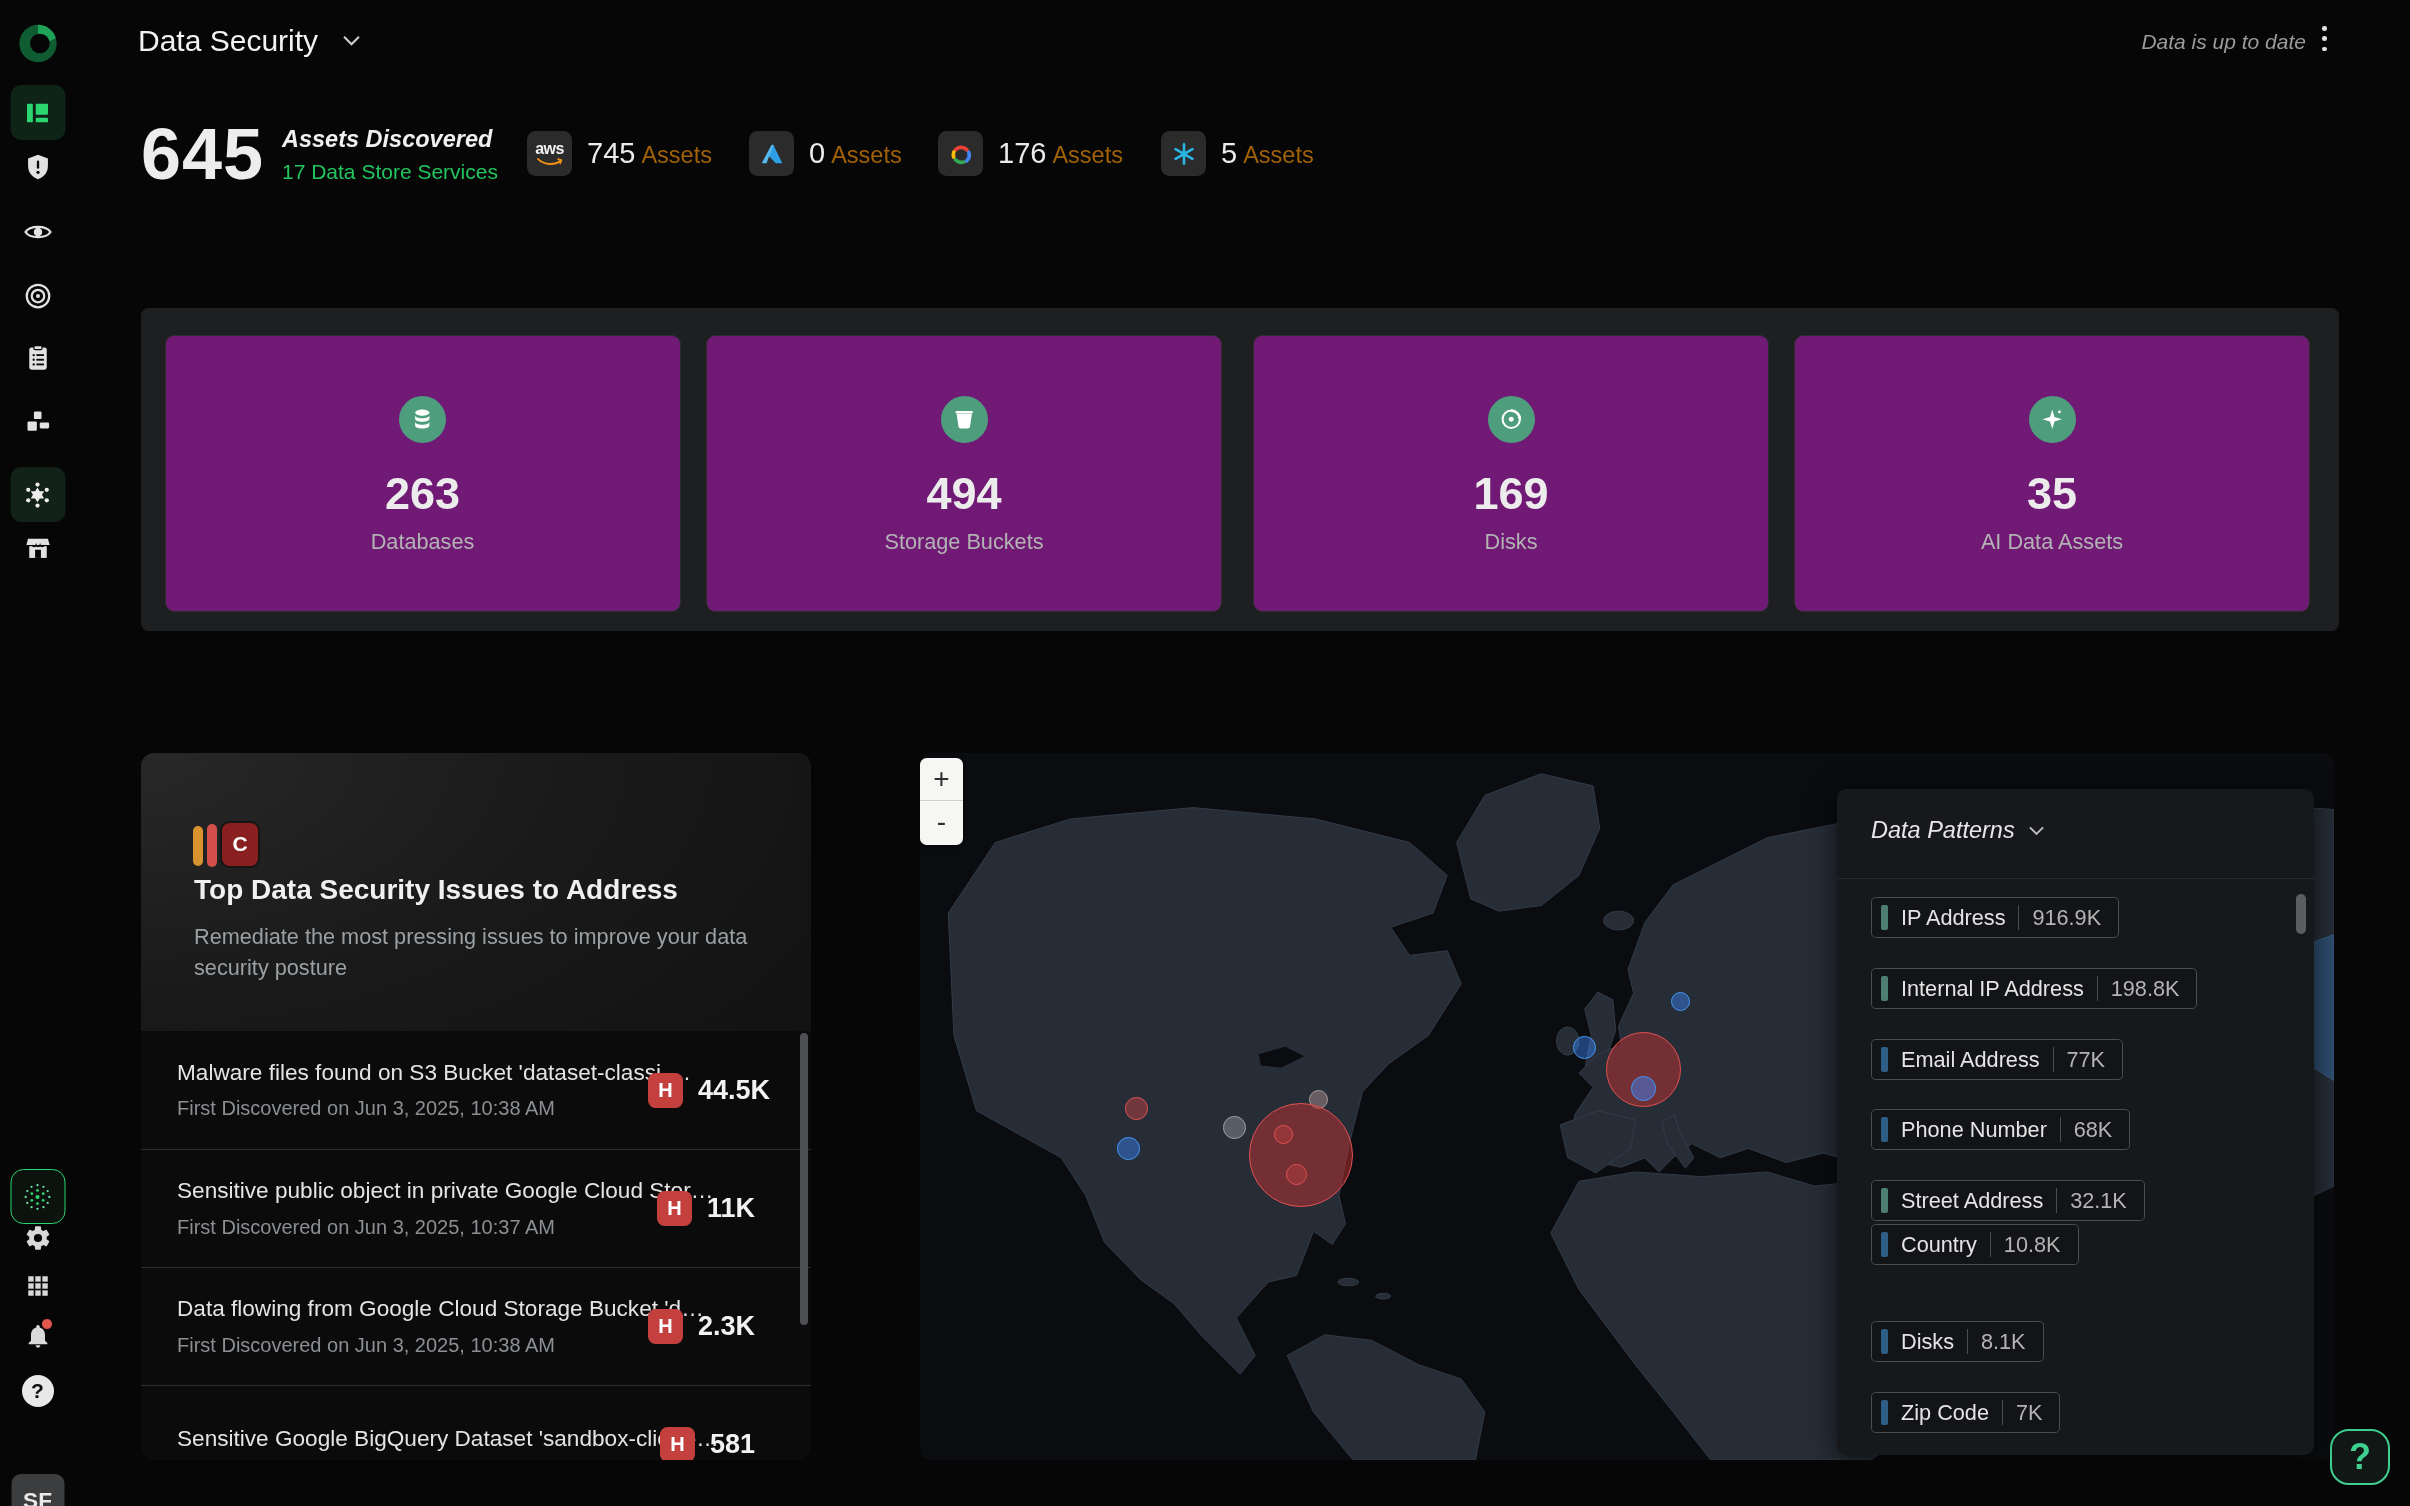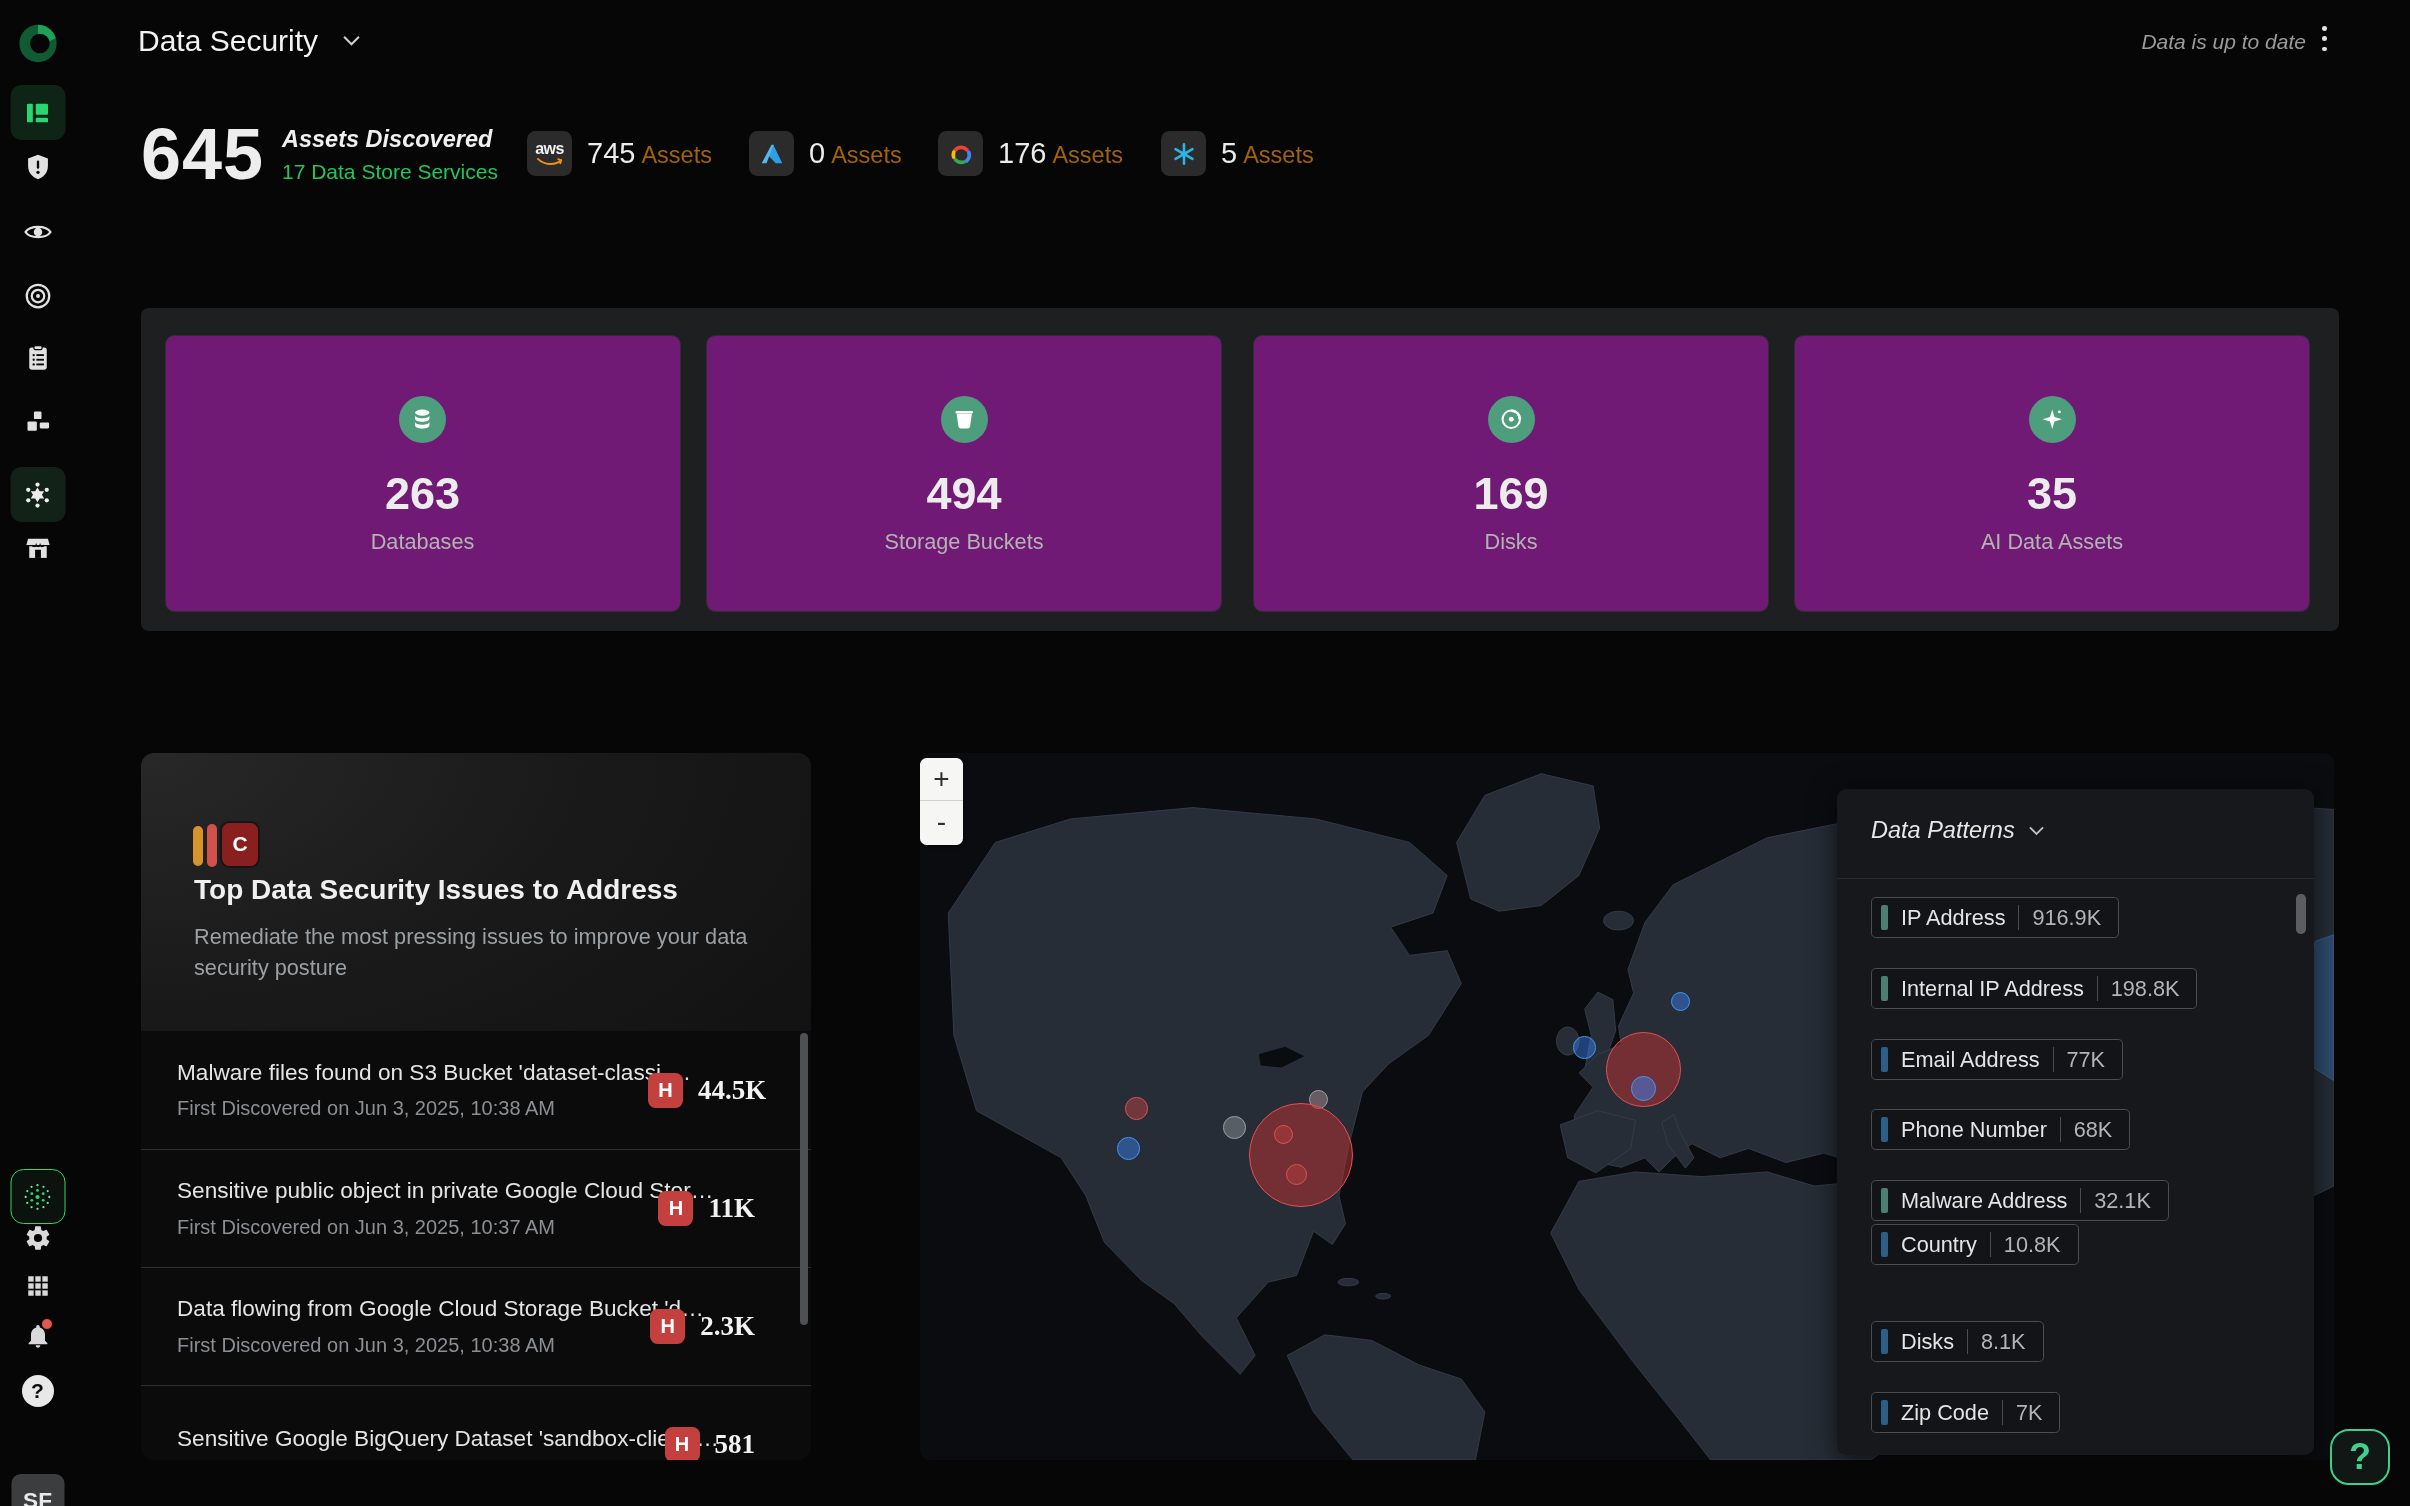--- a/index.html
+++ b/index.html
@@ -63,21 +63,21 @@
   #issues-sub   { position:absolute; left:53px; top:168px; width:565px; font-size:21.7px; line-height:1.45; color:#9aa0a4; }
   #issues-list { position:absolute; left:0; top:278px; width:100%; height:429px; }
   .issue-row { position:relative; height:118px; padding:0 56px 0 36px; display:flex; align-items:center; justify-content:space-between; cursor:pointer; }
   .issue-row + .issue-row { border-top:0.9px solid #2e2e2f; }
   .issue-main  { max-width:471px; }
   .issue-title { font-size:22.6px; color:#e4e4e4; margin-bottom:11.3px; white-space:nowrap; }
   .issue-date  { font-size:20px; color:#8b8f93; }
   .issue-side { display:flex; align-items:center; gap:15px; }
   .sev-badge { width:35px; height:35px; border-radius:7.5px; background:#c4403f; color:#fff; font-size:20px; font-weight:bold;
                display:flex; align-items:center; justify-content:center; }
-  .issue-count { font-size:27px; font-weight:bold; color:#f2f2f2;font-family:Liberation Serif, serif; }
+  .issue-count { font-size:27px; font-weight:bold; color:#f2f2f2; }
   #issues-scroll-thumb { position:absolute; right:2.8px; top:280px; width:8.5px; height:292px; border-radius:4.7px; background:#4e5053; }
 
   
   #map-panel { position:absolute; left:920px; top:753px; width:1414px; height:707px; background:#0a0c0f;
                border-radius:9.4px; overflow:hidden; }
   #zoom-ctl { position:absolute; left:0px; top:4.7px; width:43px; height:87px; background:#f6f6f4; border-radius:6.6px;
               box-shadow:0 0.9px 3.8px rgba(0,0,0,.6); z-index:5; }
   .zoom-btn { width:100%; height:43px; display:flex; align-items:center; justify-content:center;
               color:#2f2f2f; font-size:28px; cursor:pointer; }
   #zoom-in { border-bottom:0.9px solid #cfcfcd; }
@@ -517,21 +517,21 @@
       <span class="chip-count">77K</span>
     </div>
     <div class="chip" style="top:320px">
       <span class="accent" style="background: rgb(46, 93, 134);"></span>
       <span class="chip-label">Phone Number</span>
       <span class="chip-sep"></span>
       <span class="chip-count">68K</span>
     </div>
     <div class="chip" style="top:391px">
       <span class="accent" style="background: rgb(78, 125, 114);"></span>
-      <span class="chip-label">Malware Address</span>
+      <span class="chip-label">Street Address</span>
       <span class="chip-sep"></span>
       <span class="chip-count">32.1K</span>
     </div>
     <div class="chip" style="top:435px">
       <span class="accent" style="background: rgb(46, 93, 134);"></span>
       <span class="chip-label">Country</span>
       <span class="chip-sep"></span>
       <span class="chip-count">10.8K</span>
     </div>
     <div class="chip" style="top:532px">

